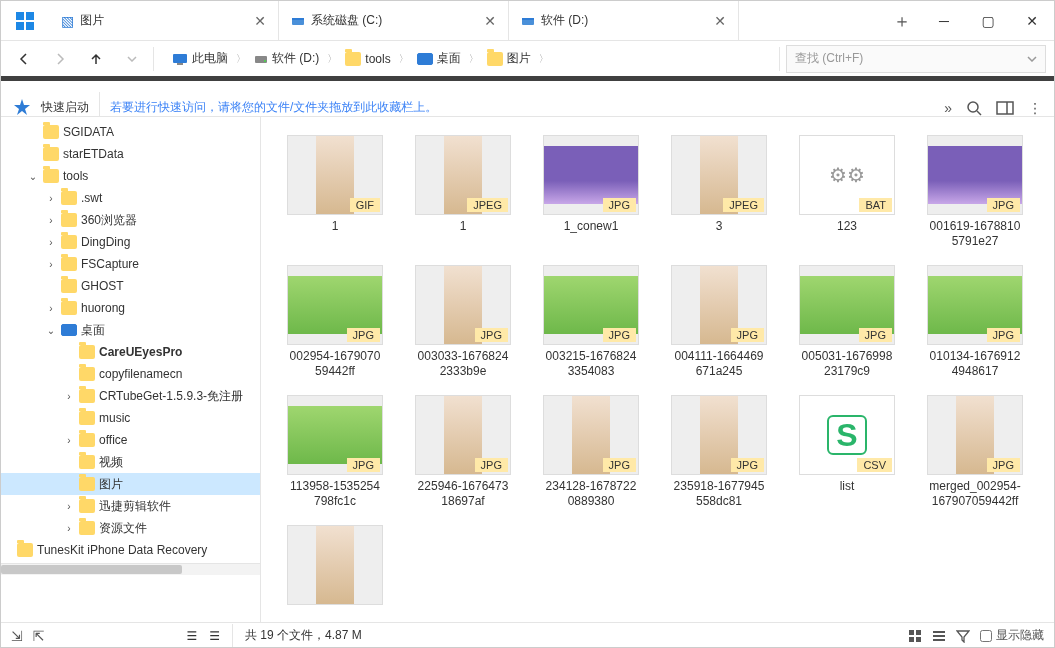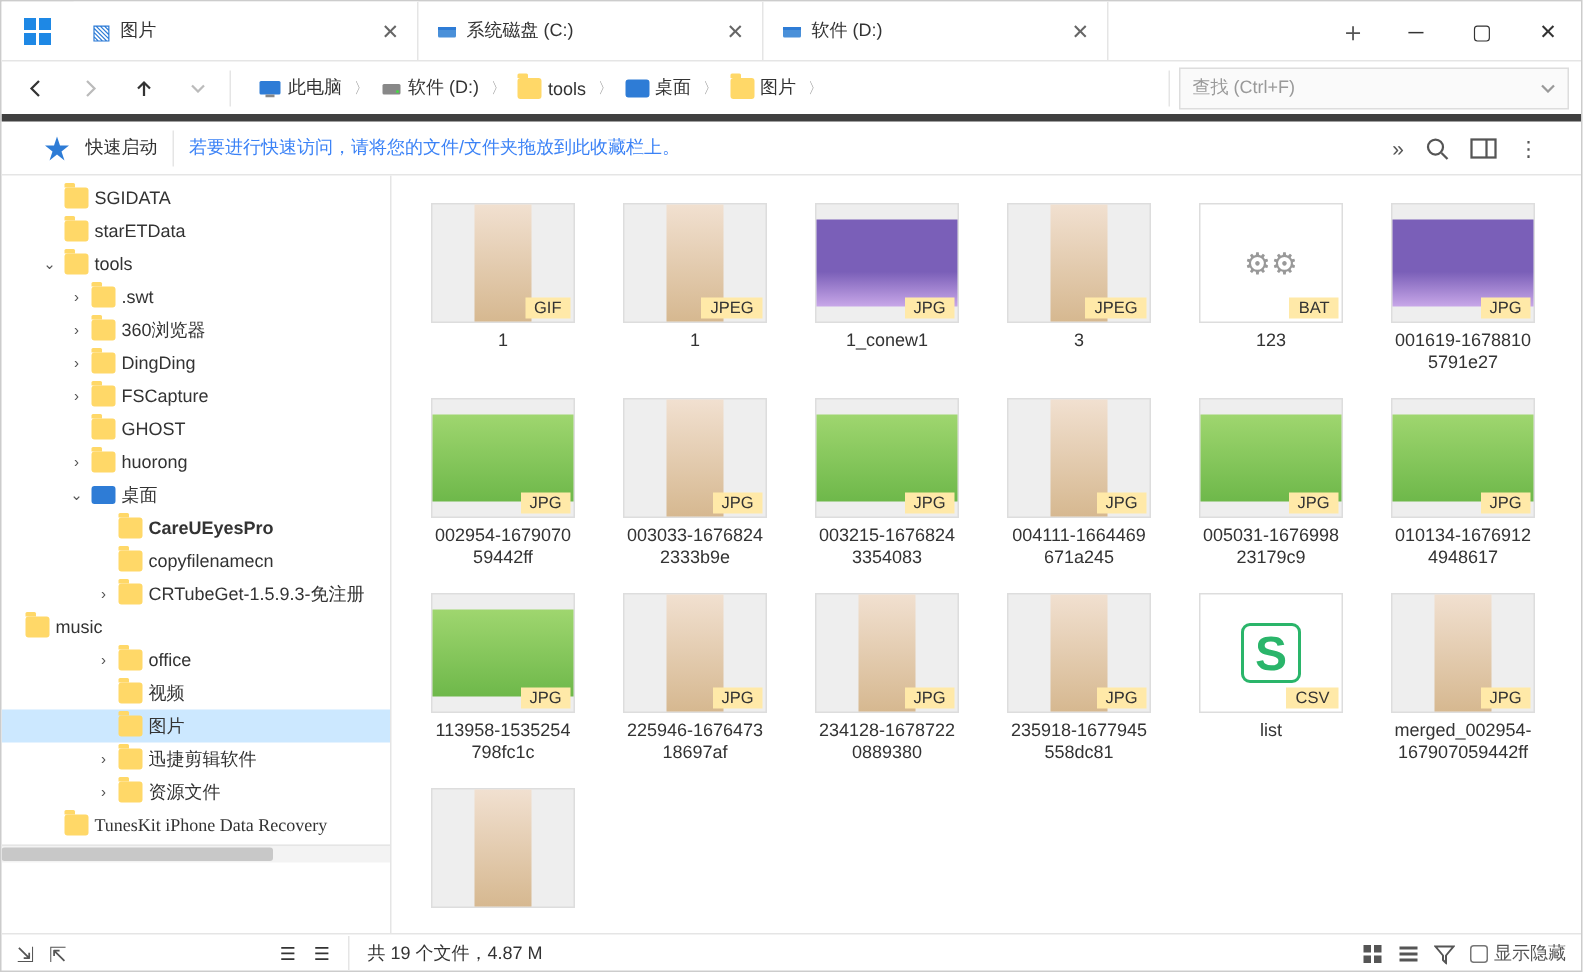--- a/index.html
+++ b/index.html
@@ -16,21 +16,21 @@
 .win-controls { display: flex; margin-left: auto; }
 .win-controls div { width: 44px; display: flex; align-items: center; justify-content: center; font-size: 14px; }
 .toolbar { height: 40px; display: flex; align-items: center; padding: 0 8px; gap: 6px; border-bottom: 5px solid #404040; }
 .nav-btn { width: 30px; height: 30px; display: flex; align-items: center; justify-content: center; color: #333; border-radius: 3px; }
 .nav-btn.disabled { color: #bbb; }
 .breadcrumb { flex: 1; display: flex; align-items: center; gap: 4px; padding: 0 8px; }
 .bc-item { display: flex; align-items: center; gap: 4px; padding: 2px 4px; }
 .bc-sep { color: #999; font-size: 10px; }
 .search-box { width: 260px; height: 28px; border: 1px solid #ddd; display: flex; align-items: center; padding: 0 8px; color: #999; background:#fafafa; }
 .search-box .chev { margin-left: auto; }
-.quickbar { height: 36px; display: flex; align-items: center; gap: 10px; padding: 0 28px; border-bottom: 1px solid #e5e5e5; }
+.quickbar { height: 36px; display: flex; align-items: flex-end; gap: 10px; padding: 0 12px; border-bottom: 1px solid #e5e5e5; }
 .quickbar .hint { color: #3b82f6; }
 .quickbar-right { margin-left: auto; display: flex; gap: 14px; align-items: center; font-size: 14px; color: #555; }
 .main { display: flex; height: 505px; }
 .tree { width: 260px; border-right: 1px solid #e5e5e5; overflow-y: auto; overflow-x: auto; padding: 4px 0 8px 0; position: relative; }
 .tree-item { display: flex; align-items: center; gap: 4px; height: 22px; padding-right: 6px; white-space: nowrap; }
 .tree-item.selected { background: #cce8ff; }
 .tree-item .exp { width: 12px; text-align: center; color: #555; font-size: 10px; }
 .tree-item .exp.none { visibility: hidden; }
 .folder-icon { width: 16px; height: 14px; display:inline-block; background:#ffd868; border-radius:2px; position:relative; }
 .folder-icon::before { content:""; position:absolute; top:-3px; left:0; width:7px; height:3px; background:#ffd868; border-radius:1px 1px 0 0; }
@@ -257,51 +257,51 @@
         <div class="tree-item" style="padding-left: 62px;">
           <span class="exp none"></span>
           <span class="folder-icon"></span>
           <span>copyfilenamecn</span>
         </div>
         <div class="tree-item" style="padding-left: 62px;">
           <span class="exp ">›</span>
           <span class="folder-icon"></span>
           <span>CRTubeGet-1.5.9.3-免注册</span>
         </div>
+        <div class="tree-item" style="padding-left: 62px;">
+          <span class="exp none"></span>
+          <span class="folder-icon"></span>
+          <span>music</span>
+        </div>
+        <div class="tree-item" style="padding-left: 62px;">
+          <span class="exp ">›</span>
+          <span class="folder-icon"></span>
+          <span>office</span>
+        </div>
+        <div class="tree-item" style="padding-left: 62px;">
+          <span class="exp none"></span>
+          <span class="folder-icon"></span>
+          <span>视频</span>
+        </div>
+        <div class="tree-item selected" style="padding-left: 62px;">
+          <span class="exp none"></span>
+          <span class="folder-icon"></span>
+          <span>图片</span>
+        </div>
+        <div class="tree-item" style="padding-left: 62px;">
+          <span class="exp ">›</span>
+          <span class="folder-icon"></span>
+          <span>迅捷剪辑软件</span>
+        </div>
+        <div class="tree-item" style="padding-left: 62px;">
+          <span class="exp ">›</span>
+          <span class="folder-icon"></span>
+          <span>资源文件</span>
+        </div>
         <div class="tree-item" style="">
-          <span class="exp none"></span>
-          <span class="folder-icon"></span>
-          <span>music</span>
-        </div>
-        <div class="tree-item" style="padding-left: 62px;">
-          <span class="exp ">›</span>
-          <span class="folder-icon"></span>
-          <span>office</span>
-        </div>
-        <div class="tree-item" style="padding-left: 62px;">
-          <span class="exp none"></span>
-          <span class="folder-icon"></span>
-          <span>视频</span>
-        </div>
-        <div class="tree-item selected" style="padding-left: 62px;">
-          <span class="exp none"></span>
-          <span class="folder-icon"></span>
-          <span>图片</span>
-        </div>
-        <div class="tree-item" style="padding-left: 62px;">
-          <span class="exp ">›</span>
-          <span class="folder-icon"></span>
-          <span>迅捷剪辑软件</span>
-        </div>
-        <div class="tree-item" style="padding-left: 62px;">
-          <span class="exp ">›</span>
-          <span class="folder-icon"></span>
-          <span>资源文件</span>
-        </div>
-        <div class="tree-item" style="padding-left: 26px; font-family: Liberation Serif, serif;">
           <span class="exp none"></span>
           <span class="folder-icon"></span>
           <span>TunesKit iPhone Data Recovery</span>
         </div>
       </div>
     <div class="hscroll">
         <div class="hscroll-thumb"></div>
       </div>
   </div>
   <div class="content">

